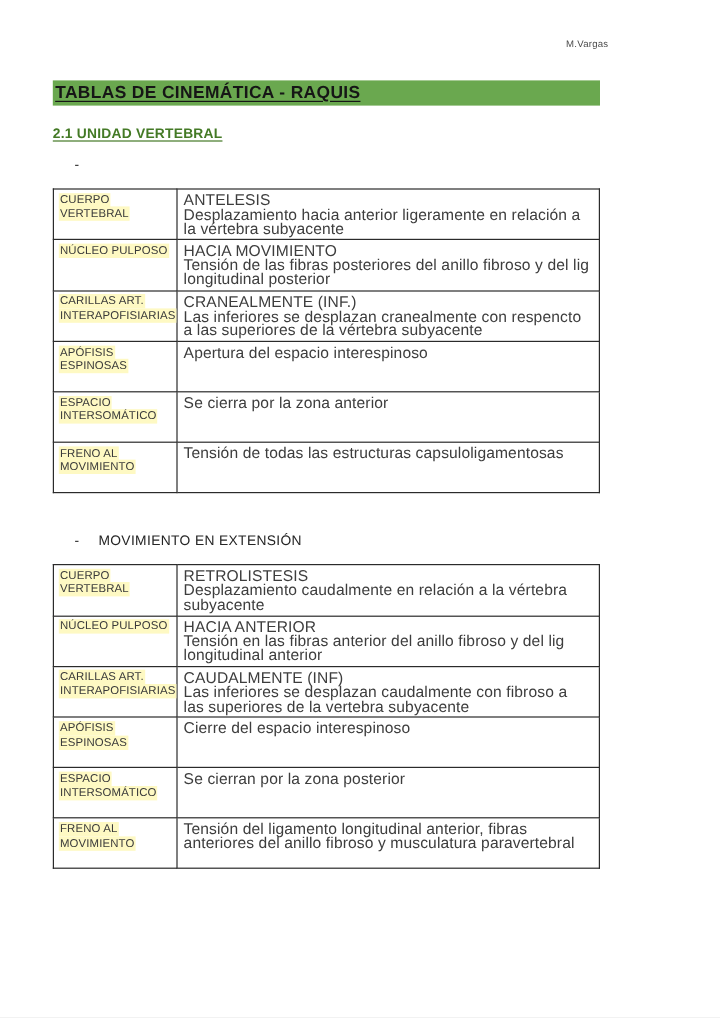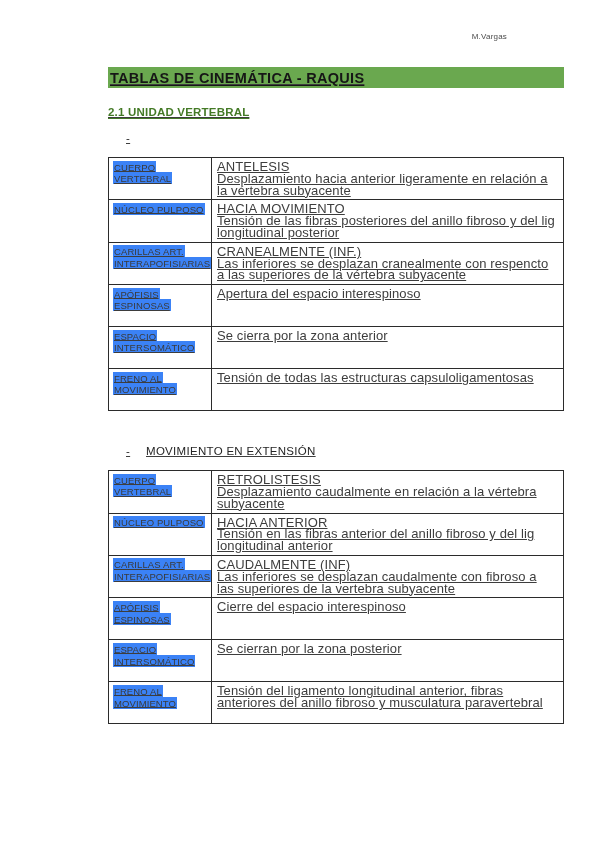--- a/index.html
+++ b/index.html
@@ -16,23 +16,22 @@
   }
   .author {
     position: absolute;
     top: 32px;
     right: 93px;
     font-size: 8px;
     letter-spacing: 0.2px;
     color: #4b4b4b;
   }
   .content {
-    padding: 67px 72px 0 108px;
+    padding: 67px 72px 0 44px;
     width: 490px;
-    text-decoration: underline;
   }
   .title-bar {
     background: #6aa84f;
     width: 456px;
     height: 21px;
     padding: 2px 0 0 2px;
   }
   .title-bar .title-text {
     font-size: 14.5px;
     font-weight: bold;
@@ -80,21 +79,21 @@
     color: #3a3a3a;
   }
   td.con {
     padding: 3px 8px 3px 5px;
     font-size: 13px;
     line-height: 11.8px;
     letter-spacing: 0.1px;
     color: #3d3d3d;
   }
   .hl {
-    background: #3b82f6;
+    background: #fef9c3;
     padding: 0.5px 1px;
   }
   .hl:empty { display: none; }
   .term:empty { display: none; }
 </style>
 </head>
 <body>
 
 <div class="page">
   <div class="author">M.Vargas</div>

